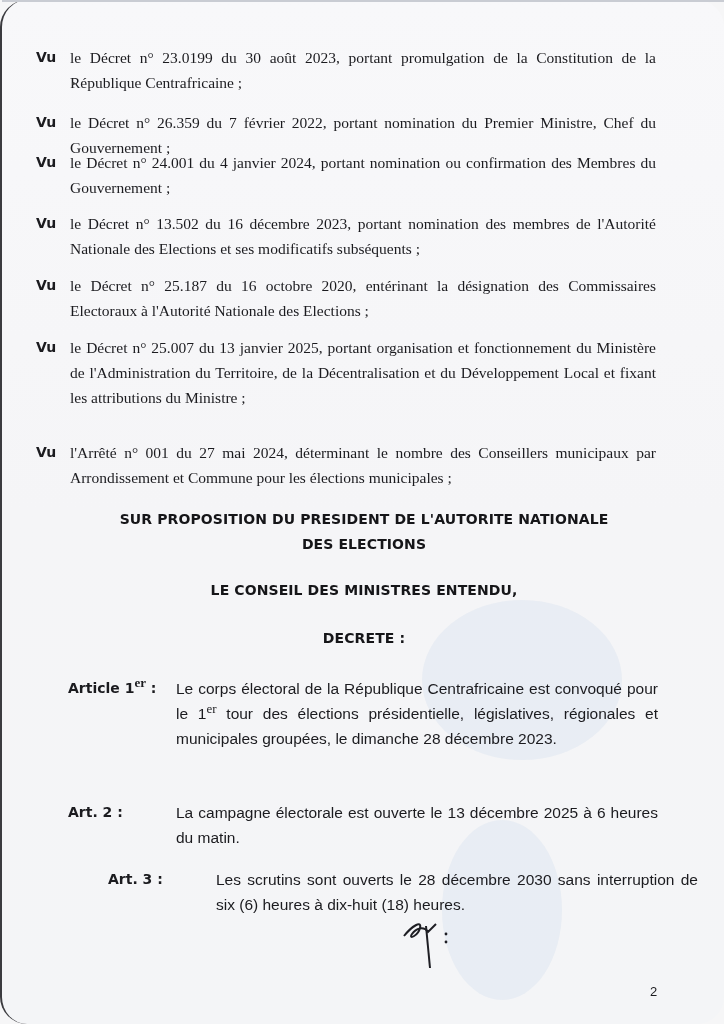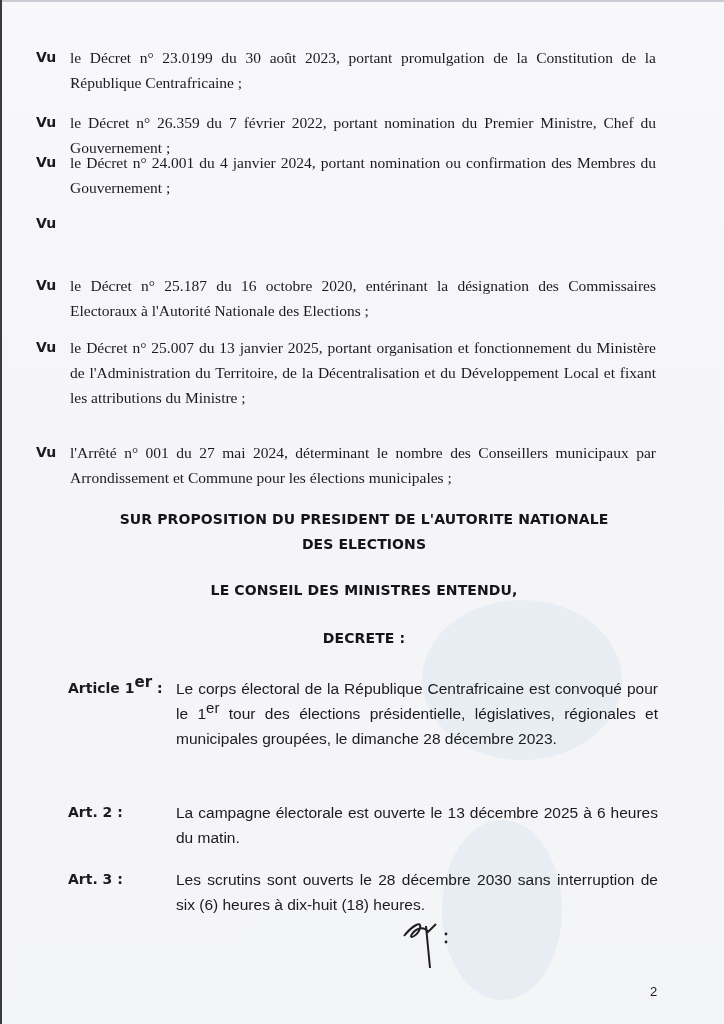--- a/index.html
+++ b/index.html
@@ -8,20 +8,21 @@
     background: #f6f6f7;
     font-family: "Liberation Sans", sans-serif;
     color: #1b1b1f;
     position: relative;
   }
   .page {
     position: absolute; left: 0; top: 0; width: 724px; height: 1024px;
     background: linear-gradient(180deg, #f8f8fa 0%, #f5f5f7 50%, #f4f5f7 100%);
     border-left: 2px solid #3b3b3f;
     box-sizing: border-box;
+    border-radius: 27px;
   }
   .topline { position: absolute; left: 0; top: 0; width: 724px; height: 2px; background: #c9ccd3; }
   .vu {
     position: absolute; left: 34px; width: 620px;
     font-size: 15.5px; line-height: 25px;
   }
   .vu .lbl {
     position: absolute; left: 0; top: 0;
     font-weight: bold; font-family: "DejaVu Sans", sans-serif; font-size: 14px;
   }
@@ -34,21 +35,21 @@
     position: absolute; left: 0; width: 724px; text-align: center;
     font-family: "DejaVu Sans", sans-serif; font-weight: bold; font-size: 14px;
     letter-spacing: 0.1px; line-height: 26px; color: #151518;
   }
   .article { position: absolute; left: 66px; width: 590px; font-size: 15.5px; line-height: 25px; }
   .article .lbl {
     position: absolute; left: 0; top: 0;
     font-weight: bold; font-family: "DejaVu Sans", sans-serif; font-size: 14px;
   }
   .article .txt { margin-left: 108px; display: block; text-align: justify; }
-  sup { font-size: 15px; line-height: 0; }
+  sup { font-size: 13px; line-height: 0; font-family: Liberation Serif, serif; }
   .pagenum { position: absolute; left: 648px; top: 984px; font-size: 13px; }
   .signature { position: absolute; left: 400px; top: 916px; }
   .dot { position: absolute; width: 3px; height: 3px; border-radius: 50%; background: #444; }
   .stain { position: absolute; border-radius: 50%; background: rgba(150,180,225,0.12); }
 </style>
 </head>
 <body>
 
 <div class="page">
   <div class="topline"></div>
@@ -66,20 +67,21 @@
     <span class="txt">le Décret n° 26.359 du 7 février 2022, portant nomination du Premier Ministre, Chef du Gouvernement ;</span>
   </div>
 
   <div class="vu" style="top:150px;">
     <span class="lbl">Vu</span>
     <span class="txt">le Décret n° 24.001 du 4 janvier 2024, portant nomination ou confirmation des Membres du Gouvernement ;</span>
   </div>
 
   <div class="vu" style="top:211px;">
     <span class="lbl">Vu</span>
+    <span class="txt">le Décret n° 13.502 du 16 décembre 2023, portant nomination des membres de l'Autorité Nationale des Elections et ses modificatifs subséquents ;</span>
   </div>
 
   <div class="vu" style="top:273px;">
     <span class="lbl">Vu</span>
     <span class="txt">le Décret n° 25.187 du 16 octobre 2020, entérinant la désignation des Commissaires Electoraux à l'Autorité Nationale des Elections ;</span>
   </div>
 
   <div class="vu" style="top:335px;">
     <span class="lbl">Vu</span>
     <span class="txt">le Décret n° 25.007 du 13 janvier 2025, portant organisation et fonctionnement du Ministère de l'Administration du Territoire, de la Décentralisation et du Développement Local et fixant les attributions du Ministre ;</span>
@@ -98,21 +100,21 @@
   <div class="article" style="top:676px;">
     <span class="lbl"><span>Article 1</span><sup>er</sup><span> :</span></span>
     <span class="txt"><span>Le corps électoral de la République Centrafricaine est convoqué pour le 1</span><sup>er</sup><span> tour des élections présidentielle, législatives, régionales et municipales groupées, le dimanche 28 décembre 2023.</span></span>
   </div>
 
   <div class="article" style="top:800px;">
     <span class="lbl">Art. 2 :</span>
     <span class="txt">La campagne électorale est ouverte le 13 décembre 2025 à 6 heures du matin.</span>
   </div>
 
-  <div class="article" style="top:867px;">
+  <div class="article" style="top:867px;margin-left:40px;">
     <span class="lbl">Art. 3 :</span>
     <span class="txt">Les scrutins sont ouverts le 28 décembre 2030 sans interruption de six (6) heures à dix-huit (18) heures.</span>
   </div>
 
   <div class="signature">
     <svg width="60" height="60" viewBox="0 0 60 60">
       <path d="M2 20 C10 10, 20 4, 18 12 C16 20, 6 24, 10 18 C14 12, 22 10, 26 16 L34 8" fill="none" stroke="#1e1e24" stroke-width="2"></path>
       <path d="M24 10 L28 52" fill="none" stroke="#1e1e24" stroke-width="2"></path>
       <circle cx="44" cy="18" r="1.4" fill="#1e1e24"></circle>
       <circle cx="44" cy="26" r="1.4" fill="#1e1e24"></circle>

